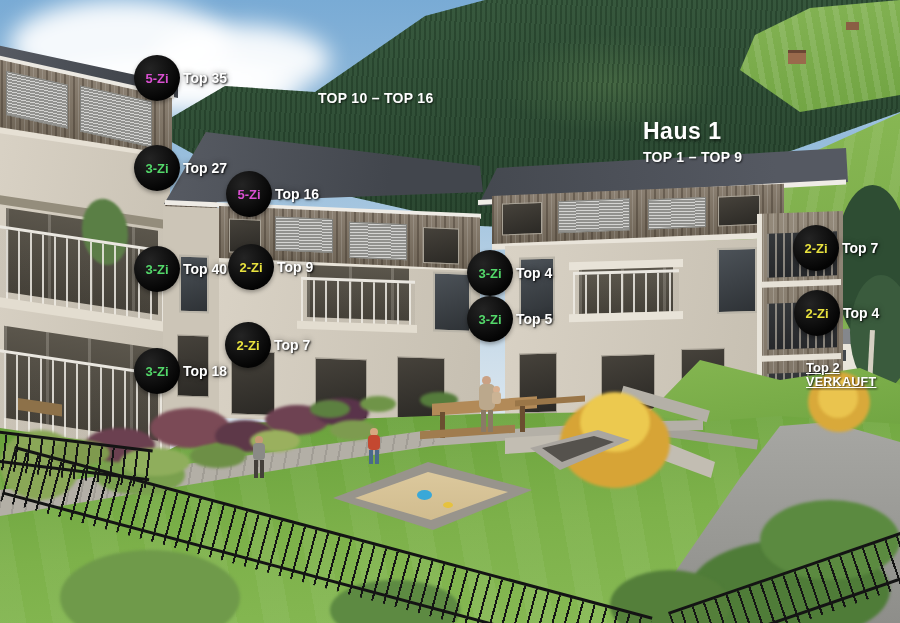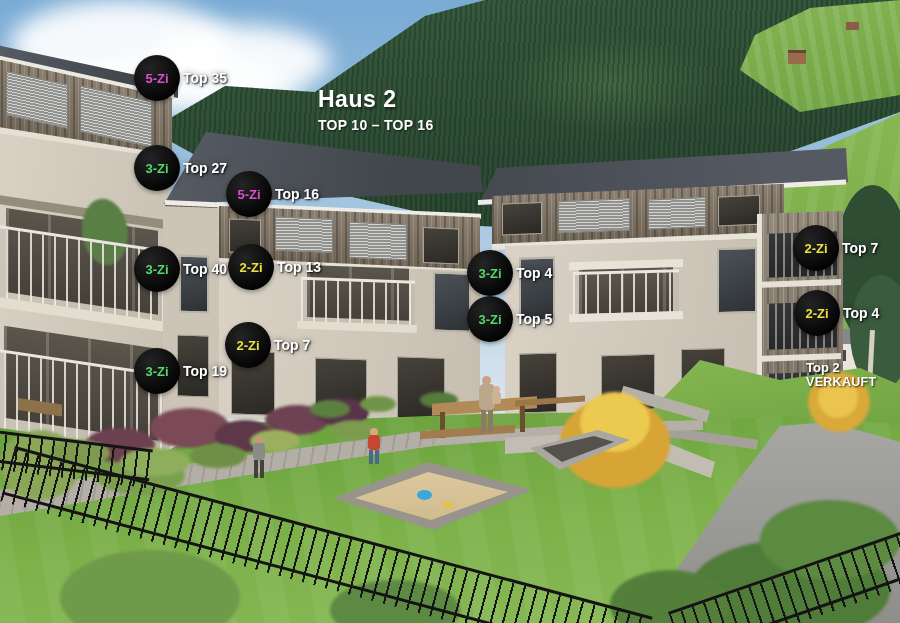--- a/index.html
+++ b/index.html
@@ -47,21 +47,21 @@
   .hrange{font-size:14px;font-weight:700;margin-top:4px;letter-spacing:.3px;text-shadow:1px 1px 2px rgba(0,0,0,.65);}
   .badge{display:flex;align-items:center;z-index:60;cursor:pointer;}
   .badge .zi{width:46px;height:46px;border-radius:50%;flex:0 0 auto;
     background:radial-gradient(circle at 35% 30%,#242424,#040404 72%);
     display:flex;align-items:center;justify-content:center;
     font-weight:700;font-size:13px;box-shadow:0 2px 4px rgba(0,0,0,.35);}
   .badge .lbl{margin-left:3px;font-weight:700;font-size:14px;color:#fff;
     text-shadow:1px 1px 2px rgba(0,0,0,.9),0 0 6px rgba(0,0,0,.45);white-space:nowrap;}
   .r2{color:#e8e23e;} .r3{color:#53d86a;} .r4{color:#66cdf4;} .r5{color:#d94fd0;}
   .sold{z-index:55;color:#fff;font-weight:700;font-size:13px;line-height:15px;
-    text-shadow:1px 1px 2px rgba(0,0,0,.85);}
+    text-shadow:1px 1px 2px rgba(0,0,0,.85);text-decoration:underline;}
   .sold .st{font-size:12.5px;letter-spacing:.3px;}
 </style>
 </head>
 <body>
 
 <div class="stage">
 
   <div class="abs sky" style="left:0;top:0;width:900px;height:623px"></div>
   <div class="abs cloud" style="left:10px;top:0;width:220px;height:90px"></div>
   <div class="abs cloud" style="left:150px;top:25px;width:180px;height:70px"></div>
@@ -233,47 +233,50 @@
       <div class="mid"></div>
     </div>
   <div class="abs fence" style="left:15px;top:446px;width:660px;height:54px;transform:rotate(15deg)">
       <div class="mid"></div>
     </div>
   <div class="abs fence" style="left:668px;top:612px;width:250px;height:50px;transform:rotate(-19deg)">
       <div class="mid"></div>
     </div>
 
   <div class="abs house-head" style="left:318px;top:86px">
-    <div class="hname">Haus 2</div>
     <div class="hrange">TOP 10 – TOP 16</div>
+  </div>
+  <div class="abs house-head" style="left:643px;top:118px">
+    <div class="hname">Haus 1</div>
+    <div class="hrange">TOP 1 – TOP 9</div>
   </div>
 
   <div class="abs badge" style="left:134px;top:55px">
     <span class="zi r5">5-Zi</span>
     <span class="lbl">Top 35</span>
   </div>
   <div class="abs badge" style="left:134px;top:145px">
     <span class="zi r3">3-Zi</span>
     <span class="lbl">Top 27</span>
   </div>
   <div class="abs badge" style="left:134px;top:246px">
     <span class="zi r3">3-Zi</span>
     <span class="lbl">Top 40</span>
   </div>
   <div class="abs badge" style="left:134px;top:348px">
     <span class="zi r3">3-Zi</span>
-    <span class="lbl">Top 19</span>
+    <span class="lbl">Top 18</span>
   </div>
   <div class="abs badge" style="left:226px;top:171px">
     <span class="zi r5">5-Zi</span>
     <span class="lbl">Top 16</span>
   </div>
   <div class="abs badge" style="left:228px;top:244px">
     <span class="zi r2">2-Zi</span>
-    <span class="lbl">Top 13</span>
+    <span class="lbl">Top 9</span>
   </div>
   <div class="abs badge" style="left:225px;top:322px">
     <span class="zi r2">2-Zi</span>
     <span class="lbl">Top 7</span>
   </div>
   <div class="abs badge" style="left:467px;top:250px">
     <span class="zi r3">3-Zi</span>
     <span class="lbl">Top 4</span>
   </div>
   <div class="abs badge" style="left:467px;top:296px">

